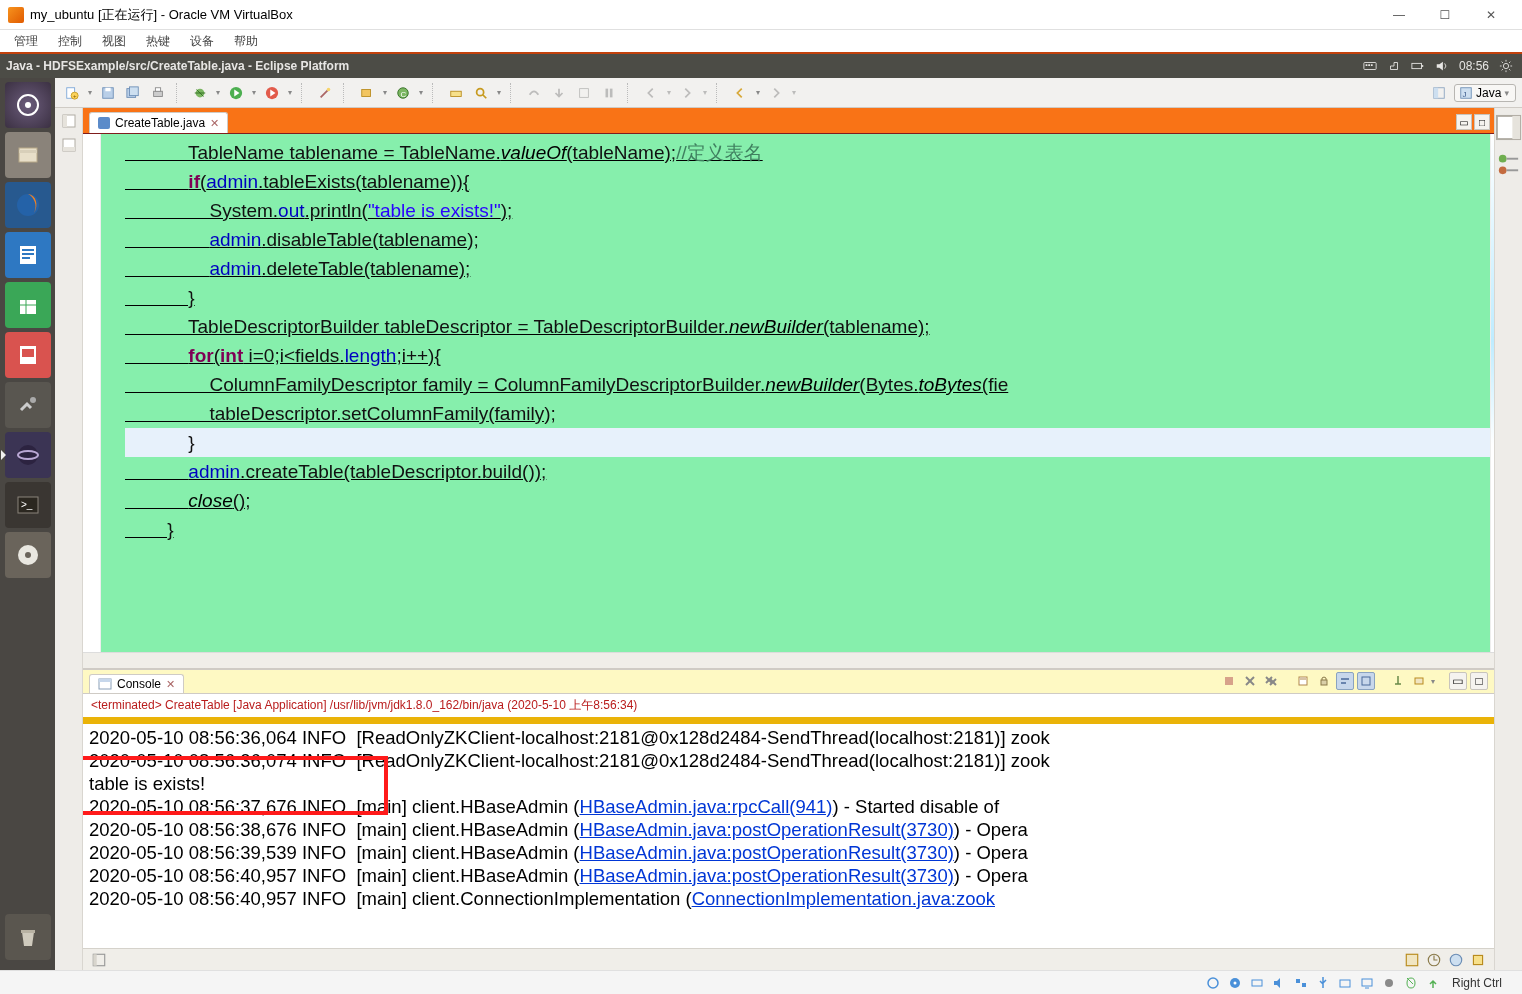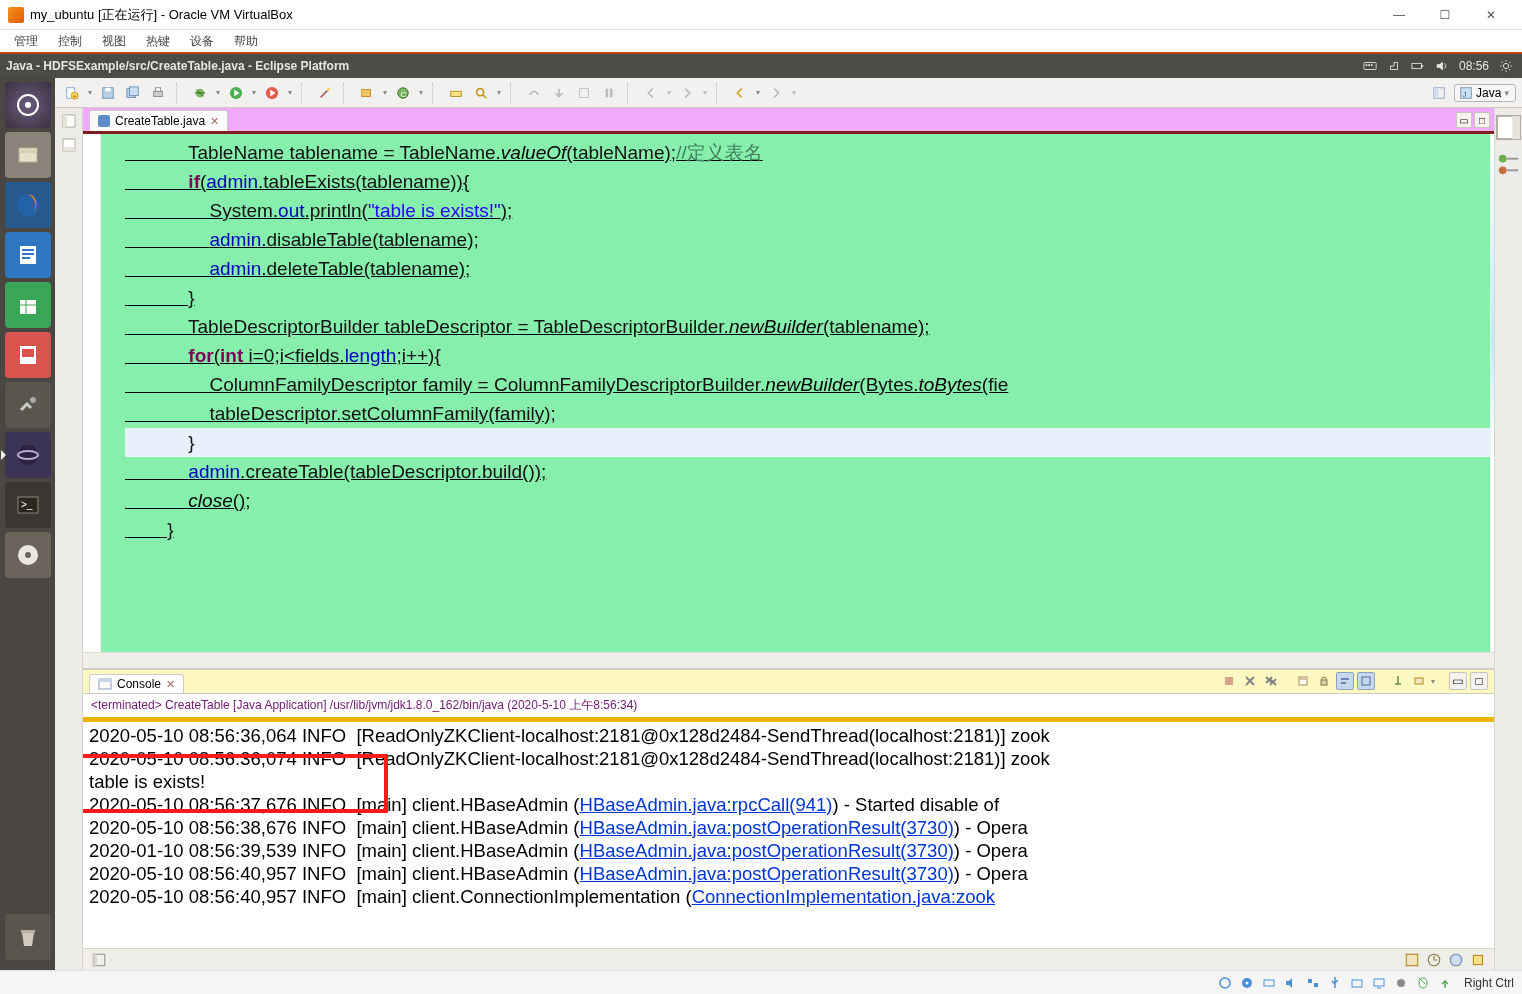--- a/index.html
+++ b/index.html
@@ -37,21 +37,21 @@
 .tlb .dd{ width:8px; color:#888; font-size:8px; text-align:center}
 .tlb .end { margin-left:auto; display:flex; align-items:center; gap:4px;}
 .persp { border:1px solid #b8b6b2; border-radius:3px; padding:1px 6px 1px 4px; display:flex; align-items:center; gap:3px; background:#f8f7f5;}
 .persp svg{width:14px;height:14px}
 
 .body { flex:1; display:flex; min-height:0;}
 .gutter { width:28px; background:#eeece8; border-right:1px solid #d9d6d0; display:flex; flex-direction:column; align-items:center; padding-top:6px; gap:10px;}
 .gutter .g{ width:14px;height:14px; }
 
 .center { flex:1; display:flex; flex-direction:column; min-width:0;}
-.tabs { height:26px; background:#f0abfc; display:flex; align-items:flex-end; padding-left:6px; border-bottom:3px solid #7f1d1d;text-align:right;}
+.tabs { height:26px; background:#f97316; display:flex; align-items:flex-end; padding-left:6px; border-bottom:1px solid #7f1d1d;text-align:right;}
 .tab { background:#fff; border:1px solid #cfcbc5; border-bottom:none; border-radius:3px 3px 0 0; padding:3px 8px; display:flex; align-items:center; gap:5px; font-size:12px;}
 .tab .ci { width:12px;height:12px; background:#5b8bc9; border-radius:2px;}
 .tab .x { color:#a66; font-family:Arial; font-size:11px; cursor:pointer;}
 .tabs .tctrl{ margin-left:auto; display:flex; gap:2px; padding-right:4px; padding-bottom:3px;}
 .tabs .tctrl .tc{ width:16px;height:16px; border:1px solid #c8c4bd; background:#f5f3ef; font-size:10px; display:flex; align-items:center; justify-content:center;}
 
 .editor { flex:1; overflow:hidden; background:#86efac; display:flex; min-height:0;text-decoration:underline; }
 .editor .ruler { width:18px; background:#fff; border-right:1px solid #eee;}
 .editor .ovbar { width:4px; background:linear-gradient(to bottom,#fff,#beecff 40%,#fff 60%); border-left:1px solid #eee;}
 .code { flex:1; font-family:"Ubuntu Mono","DejaVu Sans Mono",monospace; font-size:19px; line-height:29px; padding:4px 0 4px 24px; white-space:pre; color:#111; overflow:hidden;}
@@ -66,33 +66,33 @@
 
 .right-gutter{ width:28px; background:#eeece8; border-left:1px solid #d9d6d0; display:flex; flex-direction:column; align-items:center; padding-top:6px; gap:10px;}
 
 
 .console-wrap{ border-top:2px solid #cfcbc5; background:#fff; display:flex; flex-direction:column; height:280px;}
 .console-tabs{ height:24px; background:#fef9c3; display:flex; align-items:flex-end; padding-left:6px; border-bottom:1px solid #cfcbc5;}
 .console-tabs .tab{padding:2px 8px}
 .ctools{ margin-left:auto; display:flex; align-items:center; gap:3px; padding:0 6px 3px 0;}
 .ctools .cb{width:18px;height:18px;display:flex;align-items:center;justify-content:center;border-radius:2px;}
 .ctools .cb svg{width:12px;height:12px}
-.console-status{ font-size:12px; color:#701a75; padding:3px 8px; border-bottom:5px solid #eab308;}
+.console-status{ font-size:12px; color:#b91c1c; padding:3px 8px; border-bottom:7px solid #eab308;}
 .console-out{ flex:1; font-family:"Ubuntu Mono","DejaVu Sans Mono",monospace; font-size:18.5px; line-height:23px; padding:2px 4px 2px 6px; white-space:pre; overflow:hidden; color:#000;}
 .console-out a{ color:#0036d6; text-decoration:underline;}
 .flag-box{ position:relative }
 .flag-box .flag{ position:absolute; left:-20px; top:32px; width:325px; height:59px; border:4px solid #ff1a1a; pointer-events:none;}
 
 
 .estat{ height:22px; background:#f0eee9; border-top:1px solid #d5d2cb; display:flex; align-items:center; padding:0 8px; gap:6px;}
 .estat .end{margin-left:auto; display:flex; gap:6px}
 .estat .sb{width:16px;height:16px;display:flex;align-items:center;justify-content:center}
 
 
-.vb-stat{ height:24px; background:#f5f5f5; border-top:1px solid #e0e0e0; display:flex; align-items:center; justify-content:flex-end; padding:0 8px; gap:4px; color:#666; font-size:12px;}
+.vb-stat{ height:24px; background:#f5f5f5; border-top:1px solid #e0e0e0; display:flex; align-items:center; justify-content:flex-end; padding:0 20px; gap:4px; color:#666; font-size:12px;}
 .vb-stat .si{ width:18px;height:18px; display:flex;align-items:center;justify-content:center }
 .vb-stat .si svg{width:14px;height:14px;fill:#4a90d9}
 .vb-stat .rc{ color:#333; margin-left:6px;}
 </style>
 </head>
 <body>
 
 <div class="vb-title">
   <div class="ico"></div>
   <div class="txt">my_ubuntu [正在运行] - Oracle VM VirtualBox</div>
@@ -490,21 +490,21 @@
               <div class="cb" style="border:1px solid #c8c4bd;background:#f5f3ef">▭</div>
               <div class="cb" style="border:1px solid #c8c4bd;background:#f5f3ef">□</div>
             </div>
           </div>
           <div class="console-status">&lt;terminated&gt; CreateTable [Java Application] /usr/lib/jvm/jdk1.8.0_162/bin/java (2020-5-10 上午8:56:34)</div>
           <div class="console-out flag-box"><div class="flag"></div><span>2020-05-10 08:56:36,064 INFO  [ReadOnlyZKClient-localhost:2181@0x128d2484-SendThread(localhost:2181)] zook</span>
 <span>2020-05-10 08:56:36,074 INFO  [ReadOnlyZKClient-localhost:2181@0x128d2484-SendThread(localhost:2181)] zook</span>
 <span>table is exists!</span>
 <span>2020-05-10 08:56:37,676 INFO  [main] client.HBaseAdmin (</span><a>HBaseAdmin.java:rpcCall(941)</a><span>) - Started disable of</span>
 <span>2020-05-10 08:56:38,676 INFO  [main] client.HBaseAdmin (</span><a>HBaseAdmin.java:postOperationResult(3730)</a><span>) - Opera</span>
-<span>2020-01-10 08:56:39,539 INFO  [main] client.HBaseAdmin (</span><a>HBaseAdmin.java:postOperationResult(3730)</a><span>) - Opera</span>
+<span>2020-05-10 08:56:39,539 INFO  [main] client.HBaseAdmin (</span><a>HBaseAdmin.java:postOperationResult(3730)</a><span>) - Opera</span>
 <span>2020-05-10 08:56:40,957 INFO  [main] client.HBaseAdmin (</span><a>HBaseAdmin.java:postOperationResult(3730)</a><span>) - Opera</span>
 <span>2020-05-10 08:56:40,957 INFO  [main] client.ConnectionImplementation (</span><a>ConnectionImplementation.java:zook</a></div>
         </div>
 
         <div class="estat">
           <div class="sb">
               <svg viewBox="0 0 14 14">
                 <rect x="2" y="2" width="10" height="10" fill="none" stroke="#999"></rect>
                 <rect x="2" y="2" width="3" height="10" fill="#d8d5cd"></rect>
               </svg>

